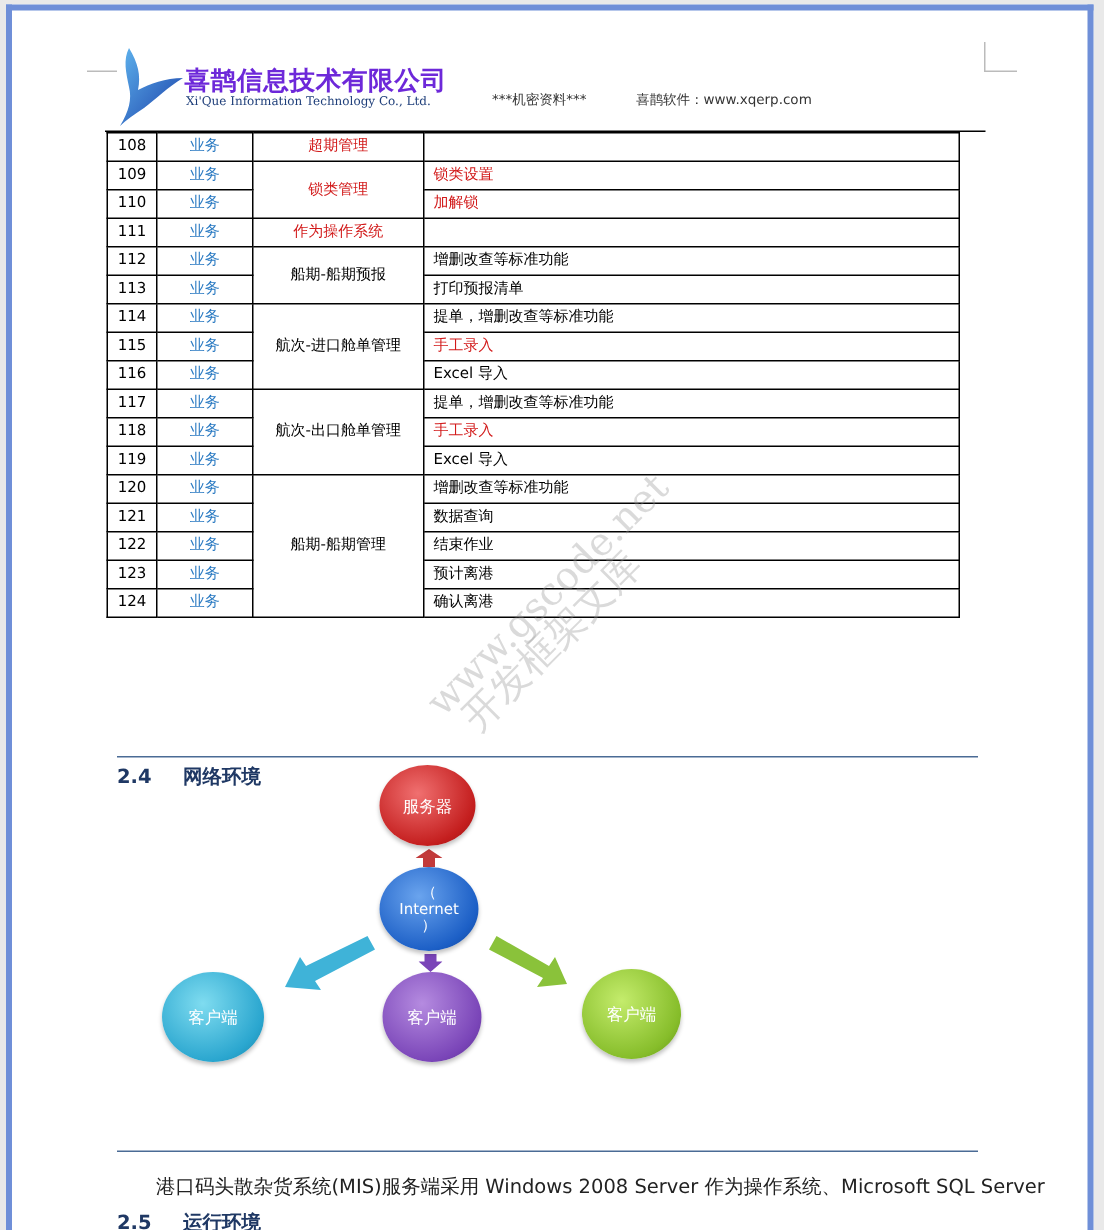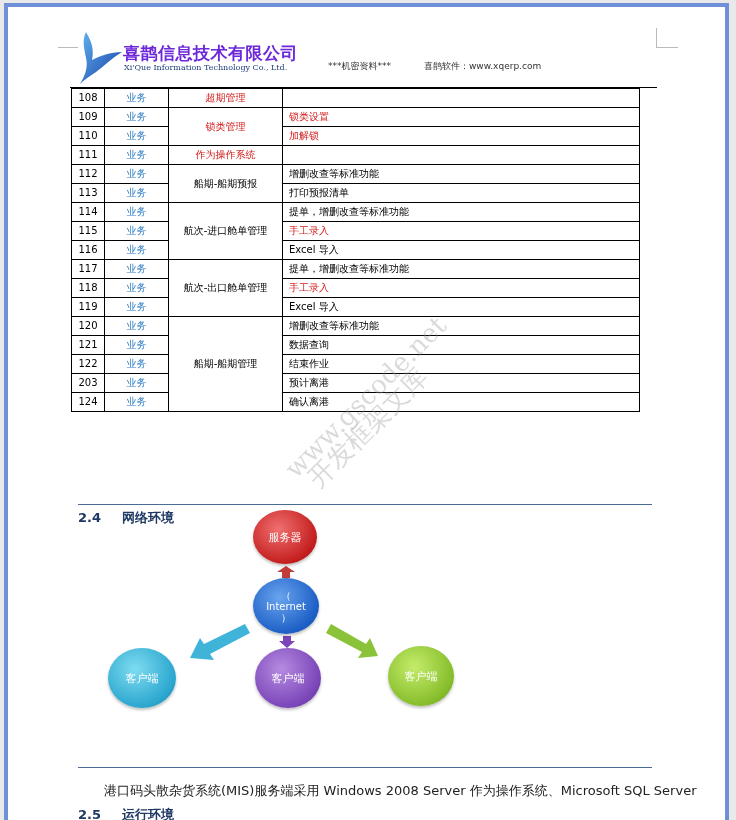--- a/index.html
+++ b/index.html
@@ -138,21 +138,21 @@
       <td class="num">121</td>
       <td class="cat">业务</td>
       <td class="fn">数据查询</td>
     </tr>
     <tr class="tall">
       <td class="num">122</td>
       <td class="cat">业务</td>
       <td class="fn">结束作业</td>
     </tr>
     <tr>
-      <td class="num">203</td>
+      <td class="num">123</td>
       <td class="cat">业务</td>
       <td class="fn">预计离港</td>
     </tr>
     <tr>
       <td class="num">124</td>
       <td class="cat">业务</td>
       <td class="fn">确认离港</td>
     </tr>
   </tbody>
 </table>

